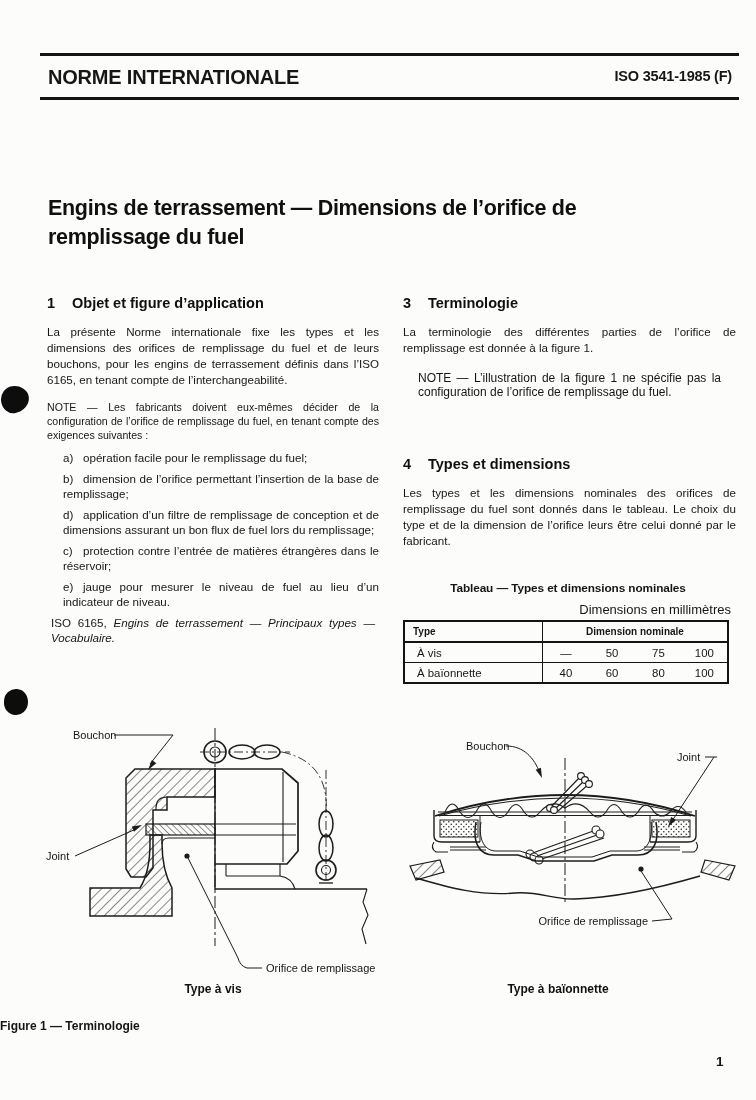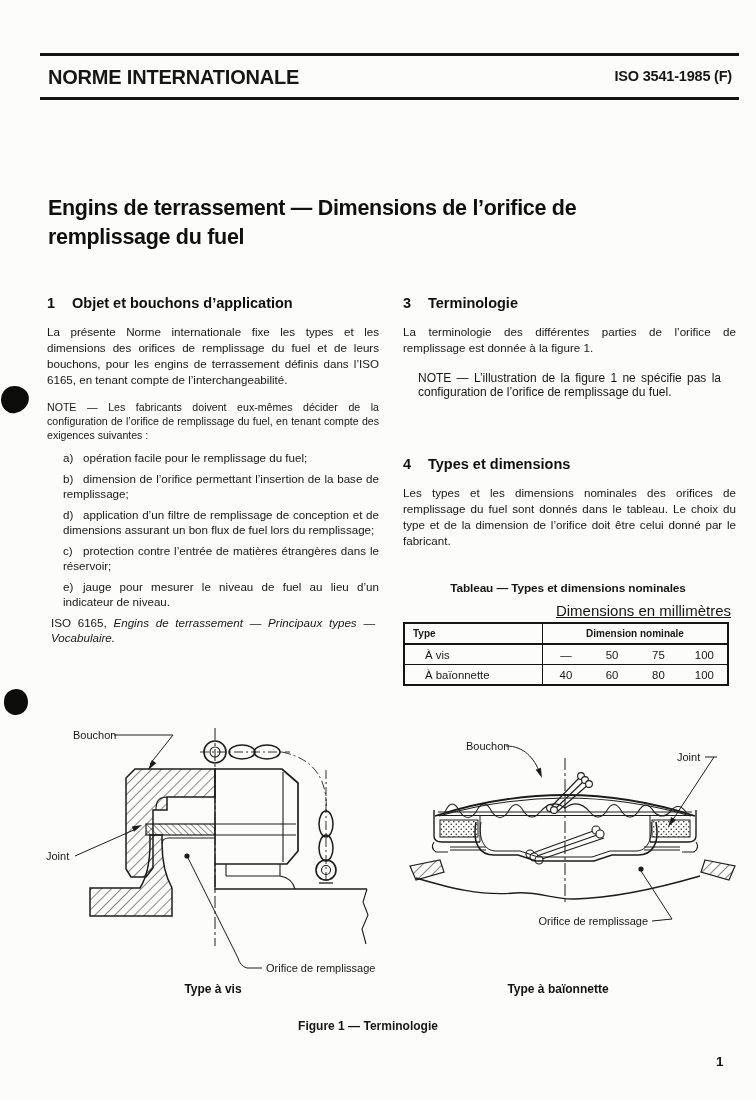--- a/index.html
+++ b/index.html
@@ -26,31 +26,31 @@
   p.body{font-size:11.6px;line-height:16px;text-align:justify;margin:0 0 12px 0;}
   p.note{font-size:10.6px;line-height:14px;text-align:justify;margin:0 0 8px 0;}
   p.note2{font-size:12px;line-height:14px;text-align:justify;margin:15px;}
   .li{font-size:11.6px;line-height:15.5px;text-align:justify;padding-left:16px;margin:0 0 5px 0;}
   .li .lbl{display:inline-block;width:20px;}
   p.ref{font-size:11.6px;line-height:15.5px;text-align:justify;margin:4px;}
   p.ref .it{font-style:italic;}
   
   .tablewrap{position:absolute;left:403px;top:581px;width:330px;}
   .tbl-title{font-weight:bold;font-size:11.8px;text-align:center;letter-spacing:-0.1px;}
-  .tbl-units{font-size:15px;text-align:right;margin:7px 2px 3px 0;text-decoration:underline;}
+  .tbl-units{font-size:13px;text-align:right;margin:7px 2px 3px 0;}
   table.dims{border-collapse:collapse;width:326px;border:2.5px solid #141414;table-layout:fixed;}
   table.dims th{font-size:10px;font-weight:bold;border-bottom:2.2px solid #141414;padding:4px 8px;}
   table.dims td{font-size:11.4px;padding:3.5px 0;}
   table.dims .c-type{width:121px;border-right:1.6px solid #141414;text-align:left;}
-  table.dims td.c-type{padding-left:20px;}
+  table.dims td.c-type{padding-left:12px;}
   table.dims .c-val{text-align:center;width:51px;}
   table.dims tr.r2 td{border-top:1.4px solid #141414;}
   
   .fig{position:absolute;}
-  .fig-main-caption{position:absolute;left:0;top:1019px;width:736px;text-align:center;font-weight:bold;font-size:12px;}
+  .fig-main-caption{position:absolute;left:0;top:1019px;width:736px;text-align:left;font-weight:bold;font-size:12px;}
   .pagenum{position:absolute;left:716px;top:1054px;font-weight:bold;font-size:13.5px;}
   .ink{position:absolute;background:#0d0d0d;}
   .ink1{left:1px;top:386px;width:28px;height:27px;border-radius:46% 54% 58% 42%/50% 46% 54% 50%;transform:rotate(-8deg);}
   .ink2{left:4px;top:689px;width:24px;height:26px;border-radius:52% 48% 50% 50%/46% 54% 50% 50%;transform:rotate(5deg);}
   .flbl{font:11px "Liberation Sans",sans-serif;fill:#161616;}
   .fcap{font:bold 12px "Liberation Sans",sans-serif;fill:#111111;}
   svg .ln{stroke:#1c1c1c;fill:none;}
 </style>
 </head>
 <body>
@@ -59,37 +59,37 @@
 <div class="hdr-left">NORME INTERNATIONALE</div>
 <div class="hdr-right">ISO 3541-1985 (F)</div>
 <div class="rule" style="top:97px"></div>
 
 <div class="ink ink1"></div>
 <div class="ink ink2"></div>
 
 <div class="doc-title">Engins de terrassement — Dimensions de l’orifice de remplissage du fuel</div>
 
 <div class="col col-left">
-  <div class="sec-h"><span class="hnum">1</span><span>Objet et bouchons d’application</span></div>
+  <div class="sec-h"><span class="hnum">1</span><span>Objet et figure d’application</span></div>
   <p class="body">La présente Norme internationale fixe les types et les dimensions des orifices de remplissage du fuel et de leurs bouchons, pour les engins de terrassement définis dans l’ISO 6165, en tenant compte de l’interchangeabilité.</p>
   <p class="note">NOTE — Les fabricants doivent eux-mêmes décider de la configuration de l’orifice de remplissage du fuel, en tenant compte des exigences suivantes :</p>
   <div class="li"><span class="lbl">a)</span><span>opération facile pour le remplissage du fuel;</span></div>
   <div class="li"><span class="lbl">b)</span><span>dimension de l’orifice permettant l’insertion de la base de remplissage;</span></div>
   <div class="li"><span class="lbl">d)</span><span>application d’un filtre de remplissage de conception et de dimensions assurant un bon flux de fuel lors du remplissage;</span></div>
   <div class="li"><span class="lbl">c)</span><span>protection contre l’entrée de matières étrangères dans le réservoir;</span></div>
   <div class="li"><span class="lbl">e)</span><span>jauge pour mesurer le niveau de fuel au lieu d’un indicateur de niveau.</span></div>
   <p class="ref"><span>ISO 6165,</span> <span class="it">Engins de terrassement — Principaux types — Vocabulaire.</span></p>
 </div>
 
 <div class="col col-right">
   <div class="sec-h"><span class="hnum">3</span><span>Terminologie</span></div>
   <p class="body" style="">La terminologie des différentes parties de l’orifice de remplissage est donnée à la figure 1.</p>
   <p class="note2">NOTE — L’illustration de la figure 1 ne spécifie pas la configuration de l’orifice de remplissage du fuel.</p>
   <div class="sec-h mt4"><span class="hnum">4</span><span>Types et dimensions</span></div>
-  <p class="body">Les types et les dimensions nominales des orifices de remplissage du fuel sont donnés dans le tableau. Le choix du type et de la dimension de l’orifice doit être celui donné par le fabricant.</p>
+  <p class="body">Les types et les dimensions nominales des orifices de remplissage du fuel sont donnés dans le tableau. Le choix du type et de la dimension de l’orifice leurs être celui donné par le fabricant.</p>
 </div>
 
 <div class="tablewrap">
   <div class="tbl-title">Tableau — Types et dimensions nominales</div>
   <div class="tbl-units">Dimensions en millimètres</div>
   <table class="dims">
     <tbody>
         <tr>
       <th class="c-type">Type</th>
       <th colspan="4">Dimension nominale</th>

